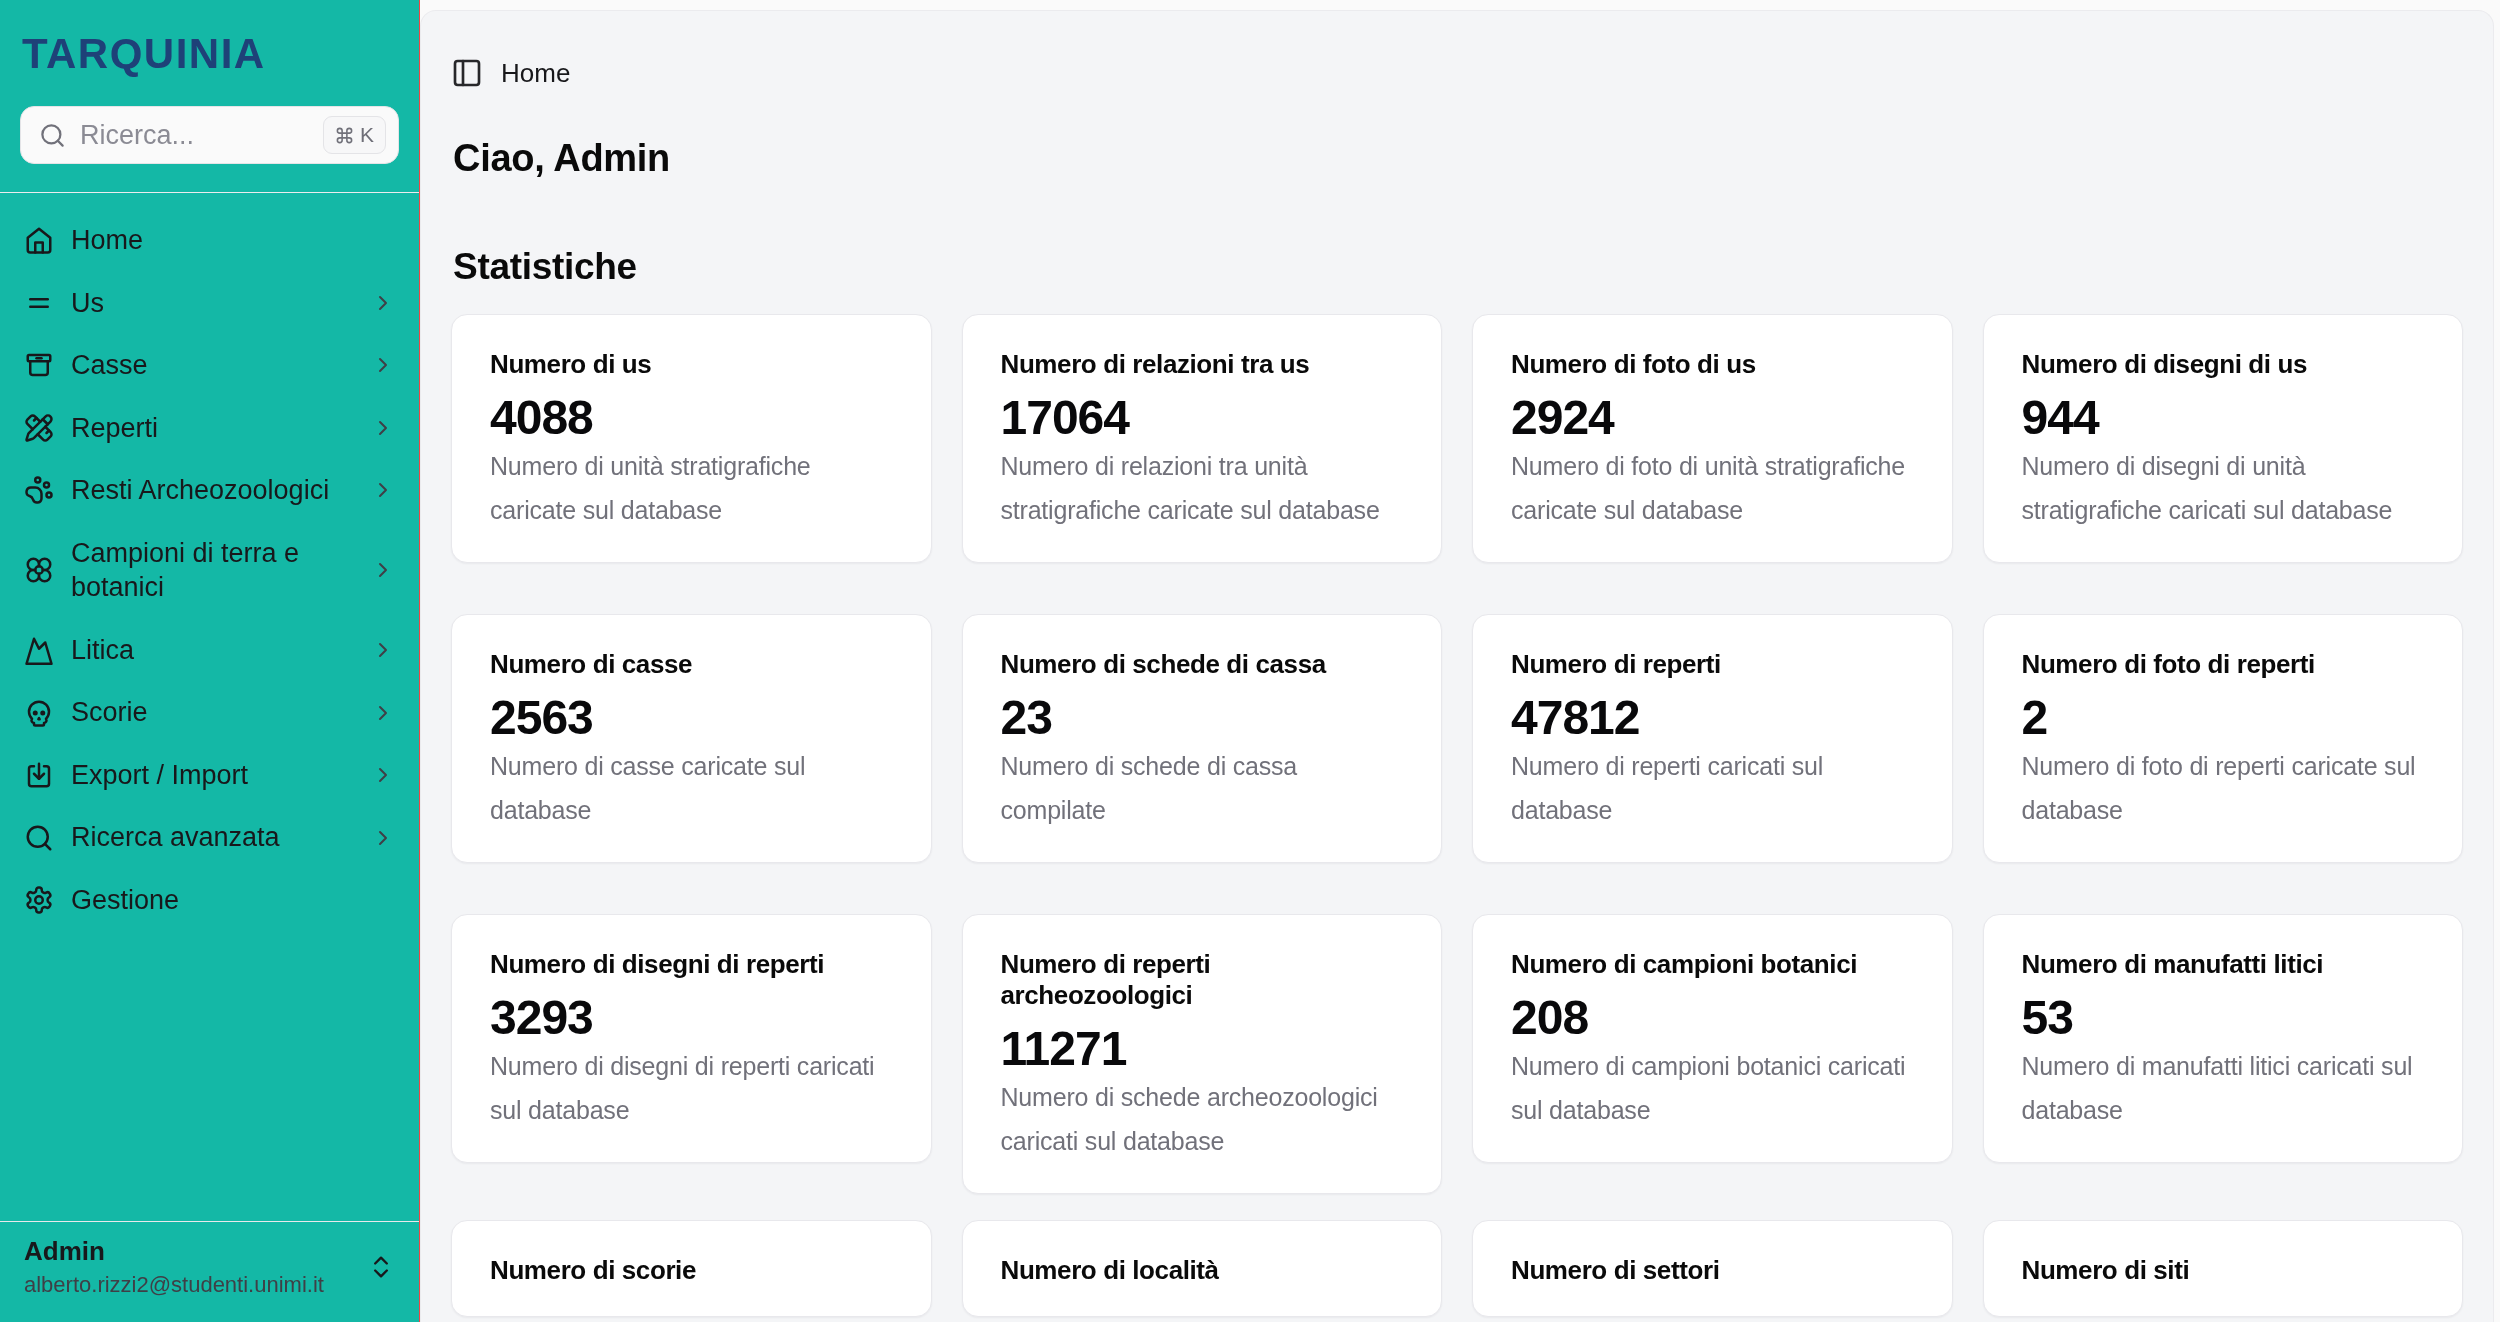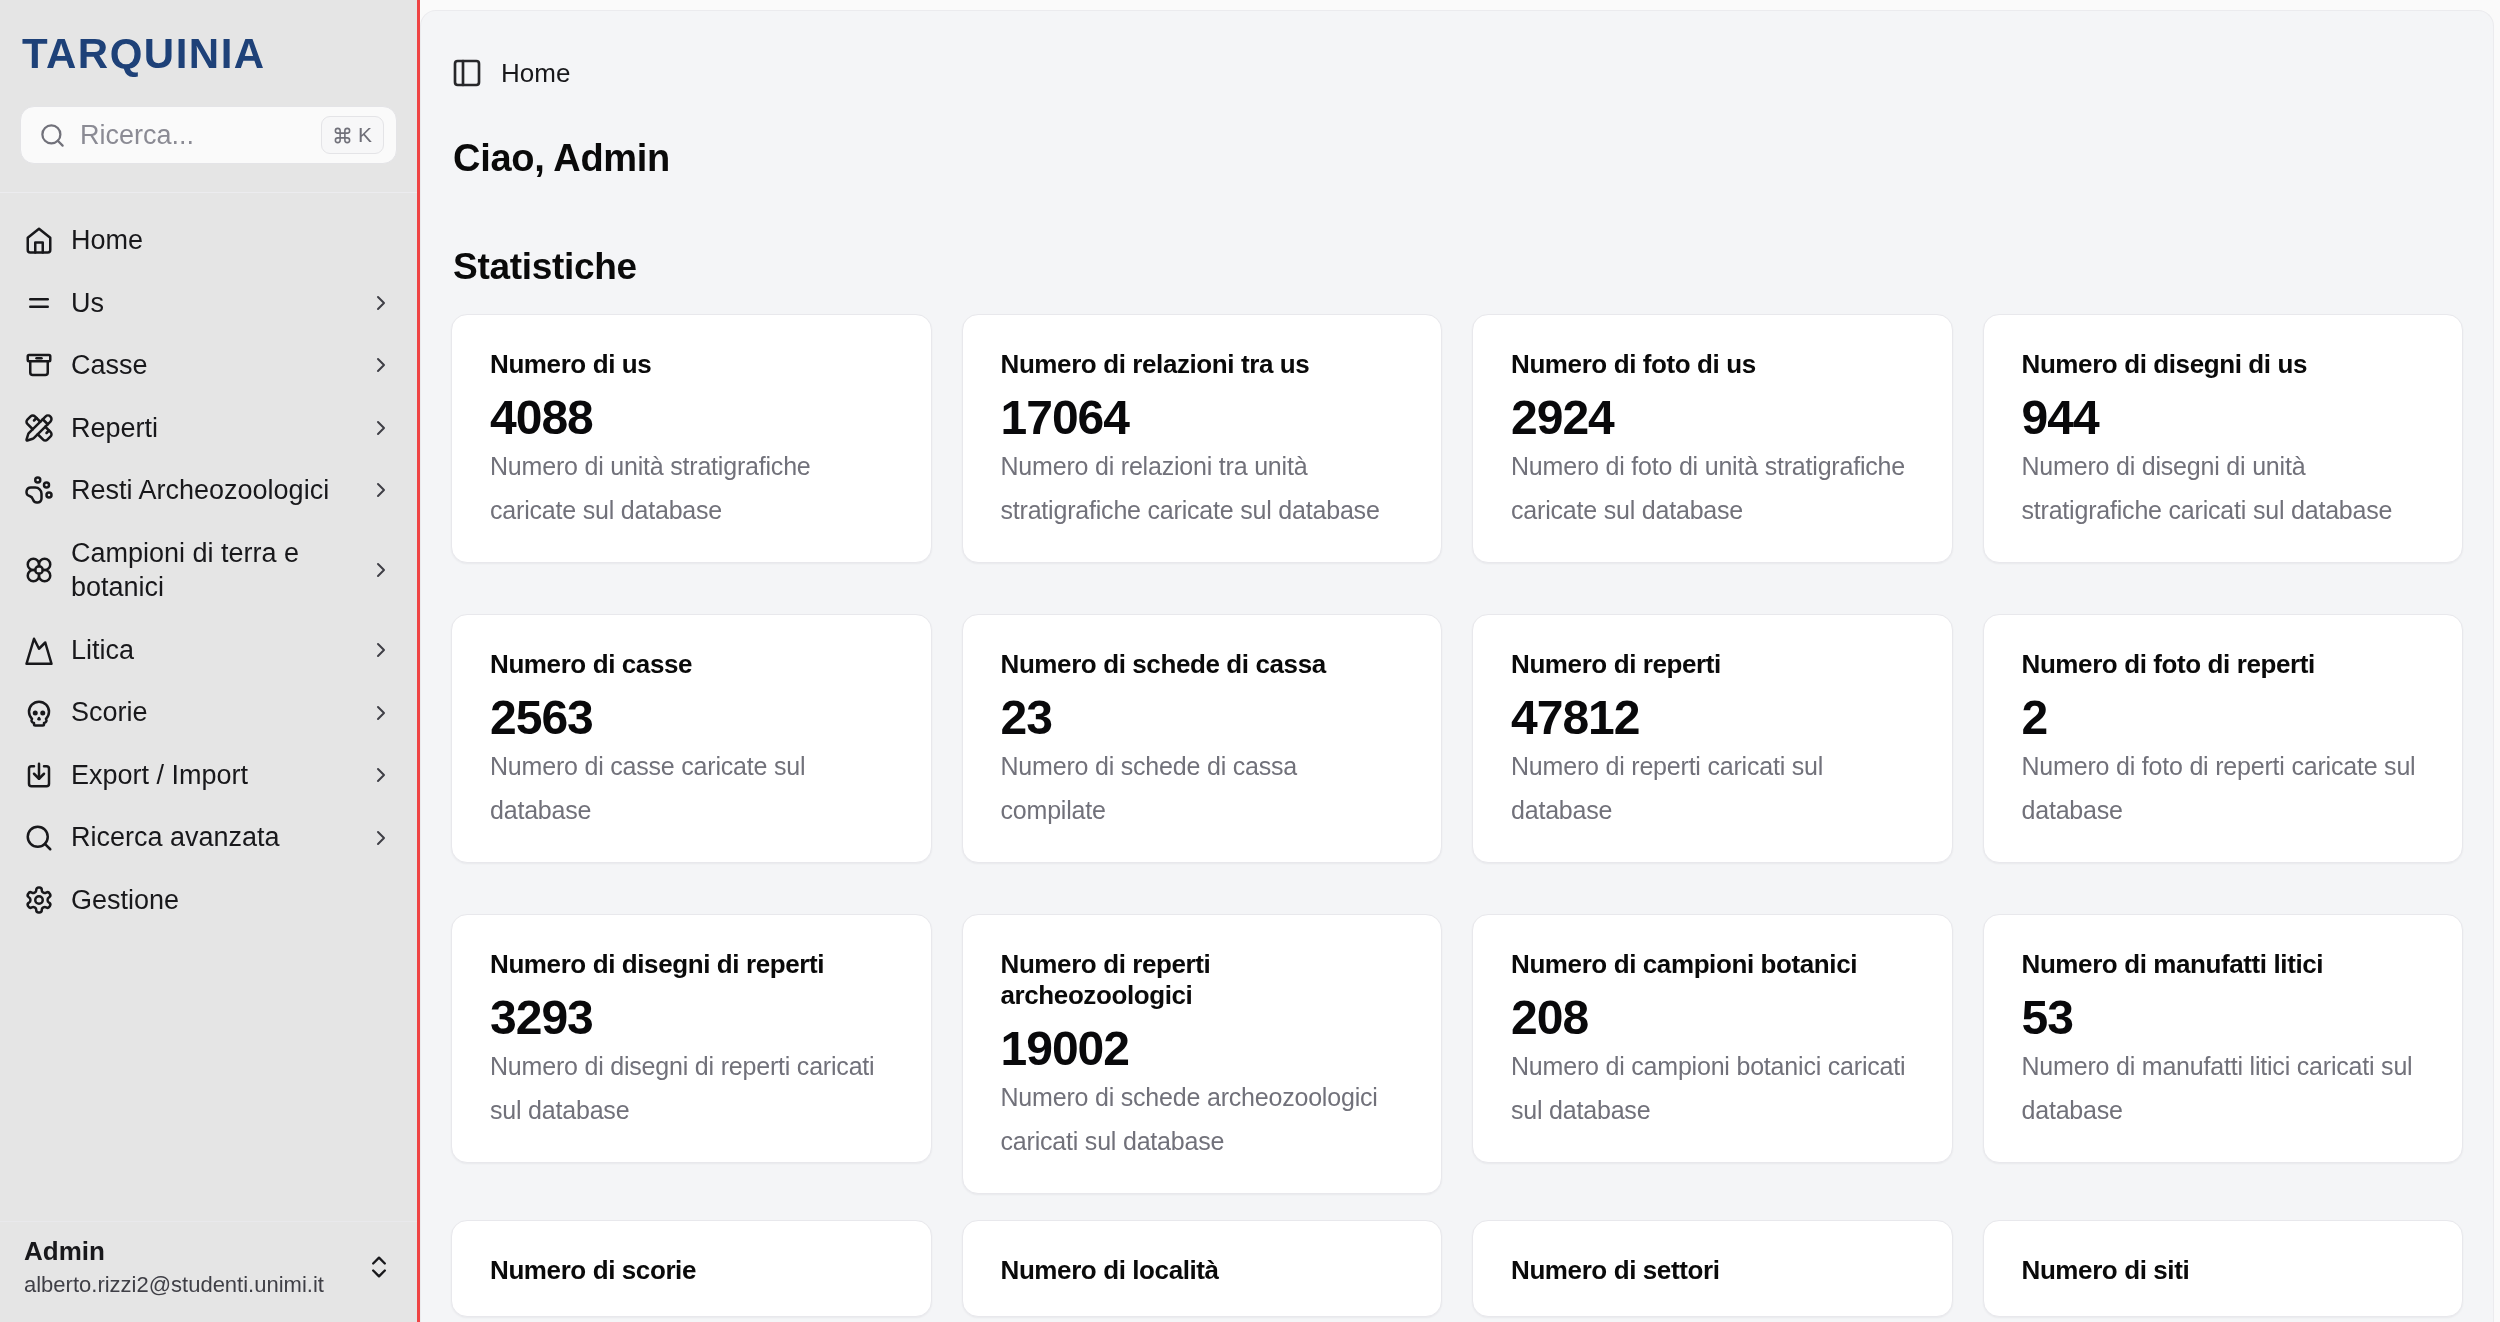--- a/index.html
+++ b/index.html
@@ -3,21 +3,21 @@
 <meta charset="utf-8">
 <style>
   * { margin:0; padding:0; box-sizing:border-box; }
   html,body { width:2500px; height:1322px; overflow:hidden;
     font-family:"Liberation Sans","DejaVu Sans",sans-serif;
     background:#fafafa; color:#0a0a0a; }
   .app { display:flex; width:2500px; height:1322px; }
 
   
   .sidebar { width:420px; min-width:420px; height:100%;
-    background:#e5e5e5; border-right:3px solid #ef4444;
+    background:#14b8a6; border-right:1px solid #ef4444;
     display:flex; flex-direction:column; }
   .logo { margin:30px 20px 0 22px; font-size:42px; font-weight:800;
     letter-spacing:1.5px; color:#1e4178; cursor:pointer; }
   .search-wrap { margin:28px 20px 0; }
   .search-box { height:58px; border:1px solid #e4e4e7; border-radius:14px;
     background:#fafafa; display:flex; align-items:center;
     padding:0 12px 0 18px; gap:14px; cursor:pointer; }
   .search-box .i { width:27px; height:27px; color:#71717a; flex:none; display:flex; }
   .search-ph { flex:1; font-size:27px; color:#8b8b94; }
   .kbd { display:flex; align-items:center; gap:6px; border:1px solid #e4e4e7;
@@ -322,21 +322,21 @@
     <div class="card-value">2</div>
     <div class="card-desc">Numero di foto di reperti caricate sul database</div>
   </div>
           <div class="card">
     <div class="card-title">Numero di disegni di reperti</div>
     <div class="card-value">3293</div>
     <div class="card-desc">Numero di disegni di reperti caricati sul database</div>
   </div>
           <div class="card">
     <div class="card-title">Numero di reperti archeozoologici</div>
-    <div class="card-value">19002</div>
+    <div class="card-value">11271</div>
     <div class="card-desc">Numero di schede archeozoologici caricati sul database</div>
   </div>
           <div class="card">
     <div class="card-title">Numero di campioni botanici</div>
     <div class="card-value">208</div>
     <div class="card-desc">Numero di campioni botanici caricati sul database</div>
   </div>
           <div class="card">
     <div class="card-title">Numero di manufatti litici</div>
     <div class="card-value">53</div>

